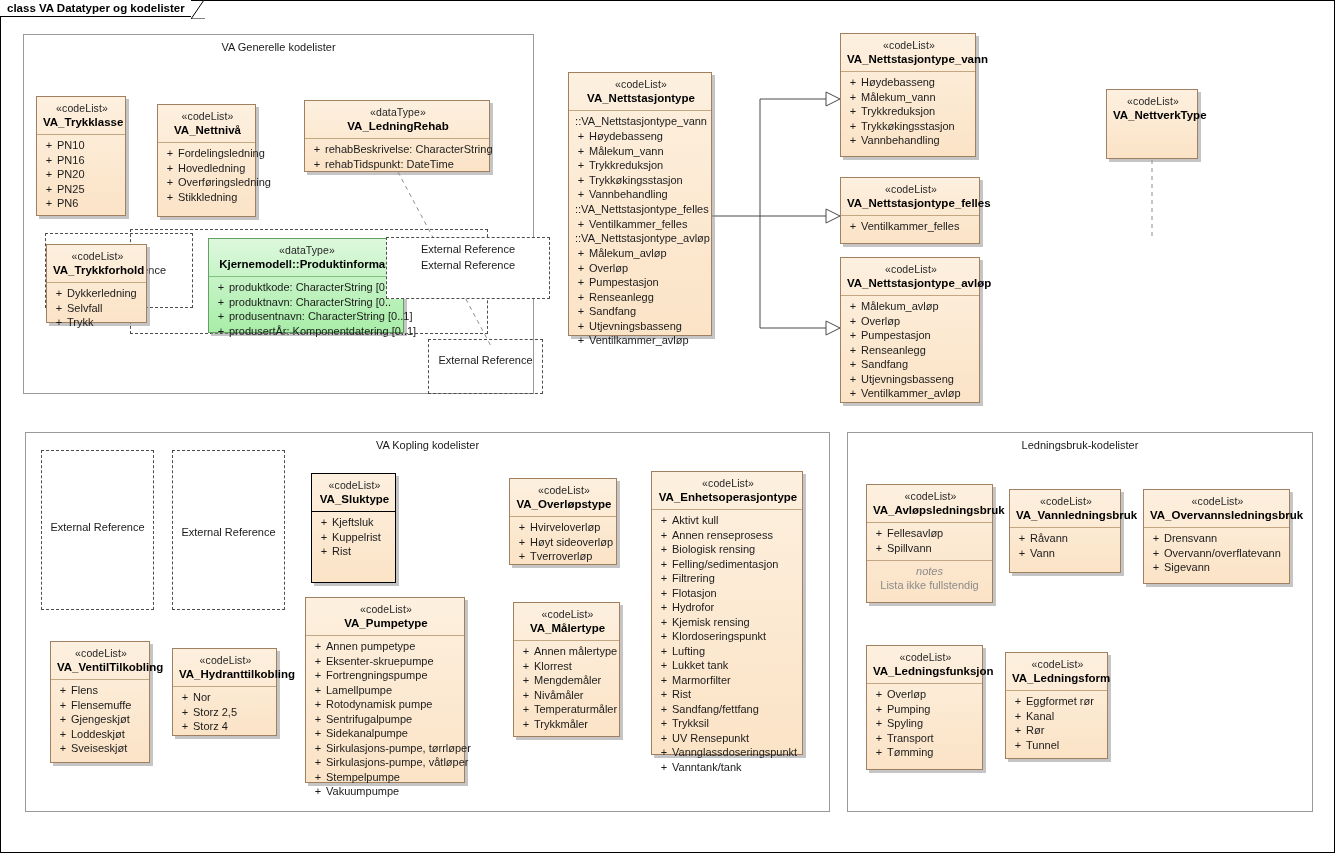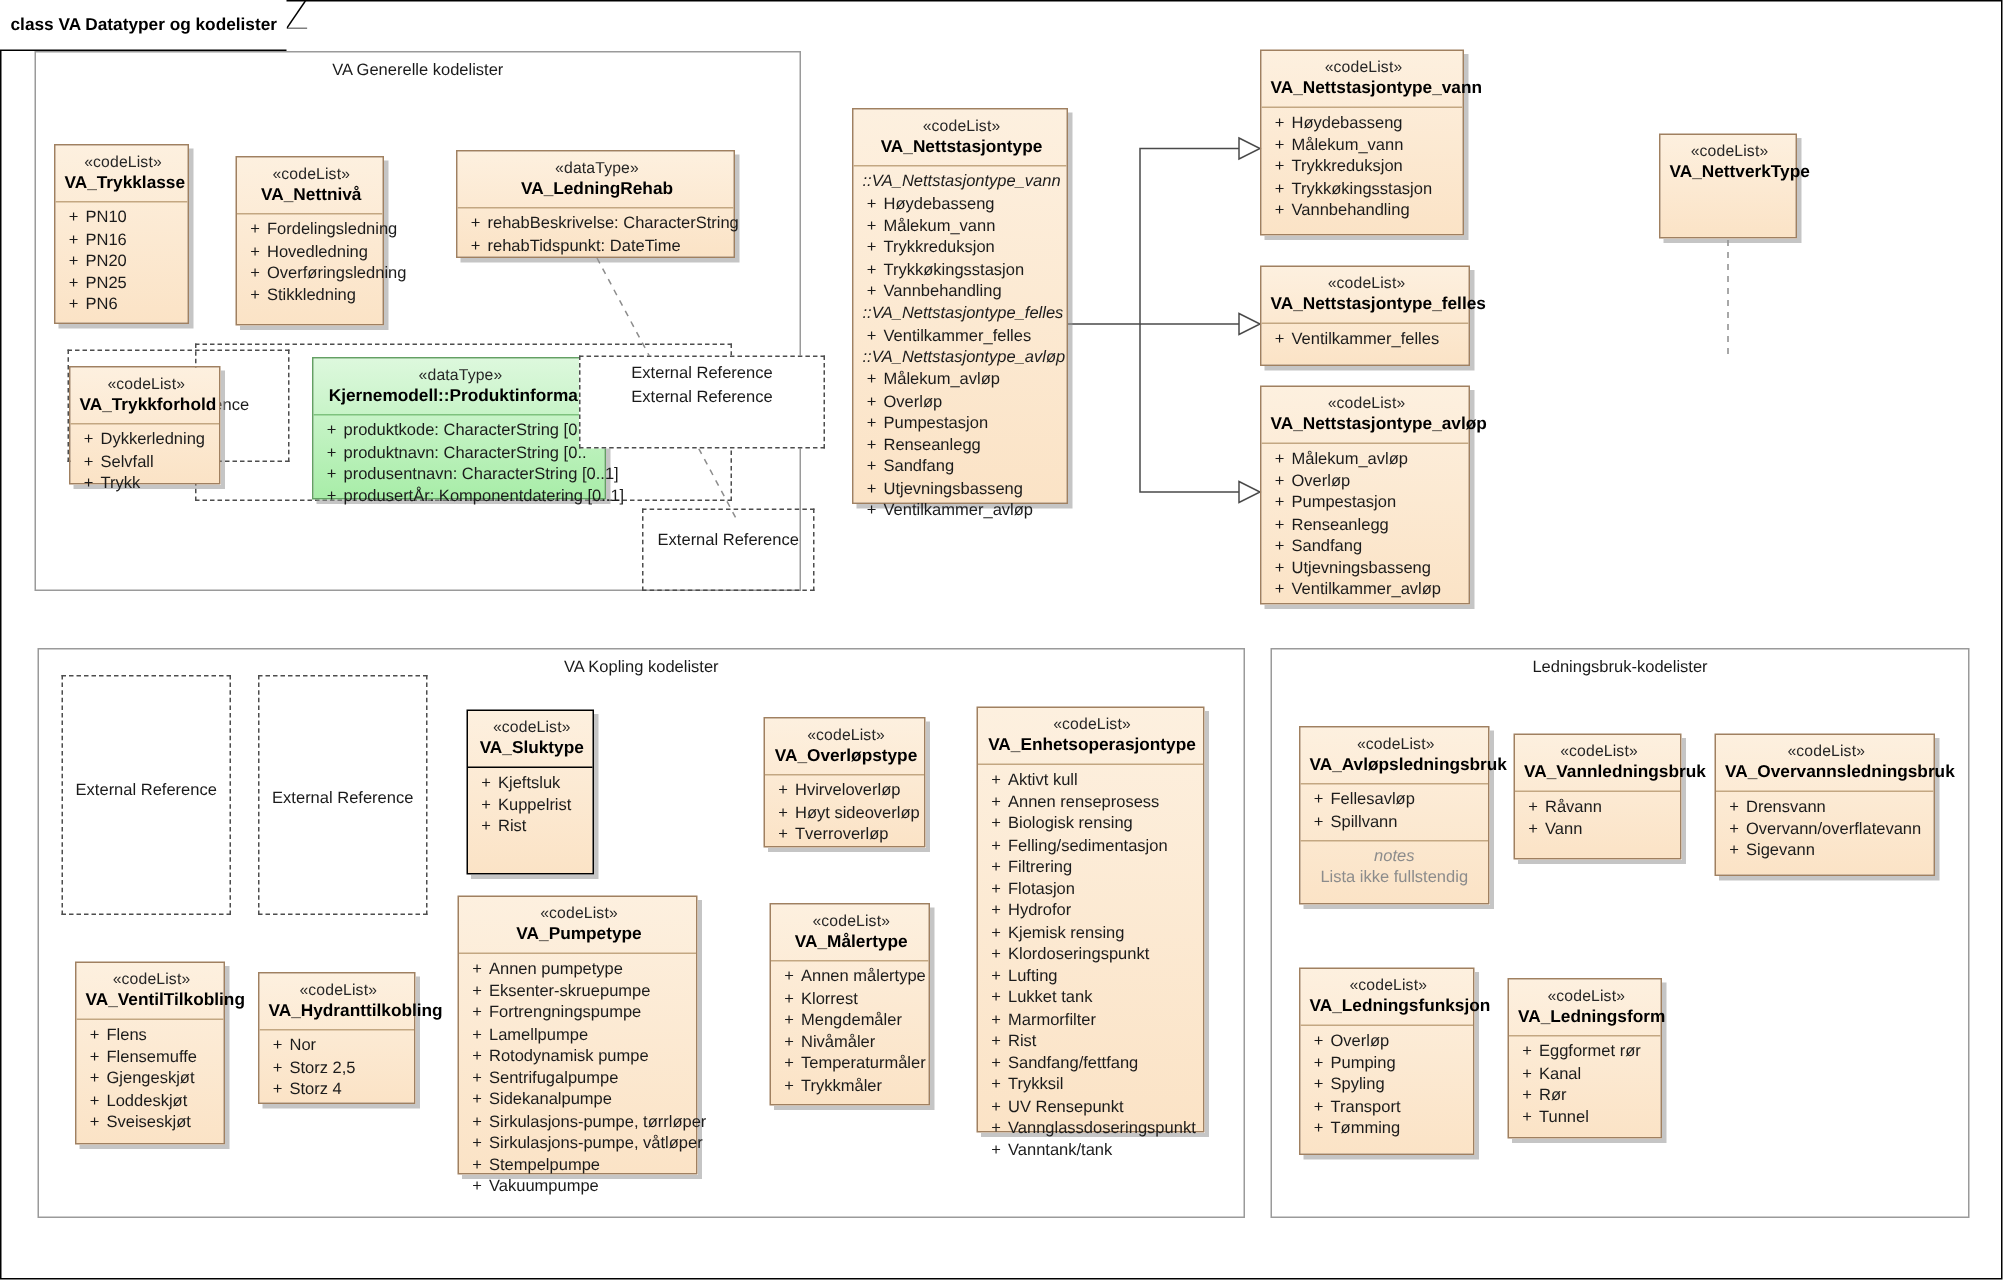--- a/index.html
+++ b/index.html
@@ -21,21 +21,21 @@
   .diagram-frame{
     position:absolute;
     left:0; top:0;
     width:1335px; height:853px;
     border:1px solid #000;
     box-sizing:border-box;
   }
   .title-tab{
     position:absolute;
     left:0; top:0;
-    height:34px;
+    height:17px;
     border-right:0;
     box-sizing:border-box;
     display:flex;
     align-items:center;
     background:#ffffff;
     padding:0 6px 0 7px;
     font-weight:bold;
     font-size:11.5px;
     white-space:nowrap;
     border-bottom:1px solid #000;
@@ -116,21 +116,20 @@
     white-space:nowrap;
   }
   .uml .attr .vis{
     width:16px;
     flex:0 0 16px;
     text-align:center;
     color:#1b1b1b;
   }
   .uml .attr .txt{flex:1 1 auto;}
   .uml .grouphdr{
-    font-style:italic;
     font-size:11px;
     line-height:15px;
     padding-left:2px;
     color:#1b1b1b;
     white-space:nowrap;
     text-align:right;
   }
   .uml .notes-hdr{
     text-align:center;
     font-style:italic;

